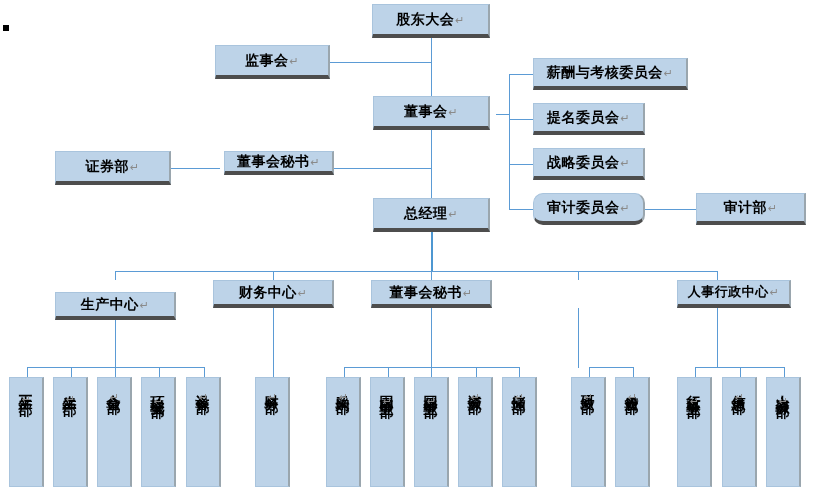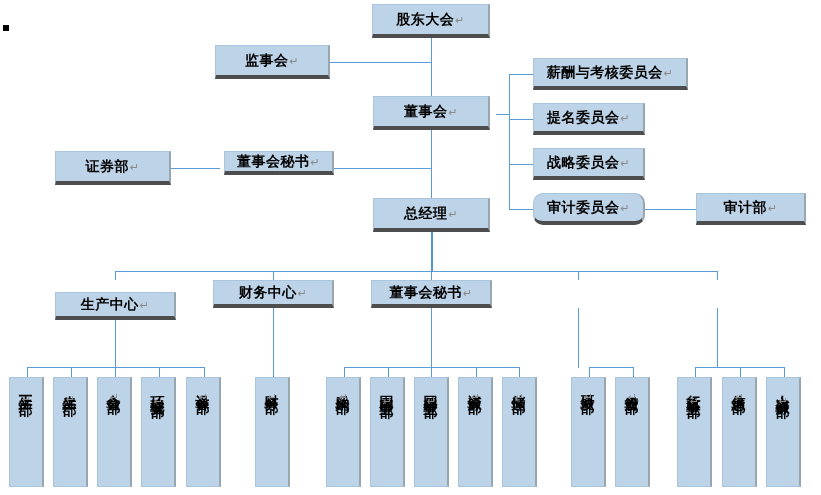--- a/index.html
+++ b/index.html
@@ -198,20 +198,23 @@
 
   <div class="node" style="left:55px; top:292px; width:121px; height:28px;">
     <span class="lbl"><span>生产中心</span><span class="pilcrow">↵</span></span>
   </div>
   <div class="node" style="left:213px; top:280px; width:121px; height:28px;">
     <span class="lbl"><span>财务中心</span><span class="pilcrow">↵</span></span>
   </div>
   <div class="node" style="left:371px; top:280px; width:121px; height:28px;">
     <span class="lbl"><span>董事会秘书</span><span class="pilcrow">↵</span></span>
   </div>
+  <div class="node" style="left:677px; top:280px; width:114px; height:28px;">
+    <span class="lbl" style="font-size:13px;"><span>人事行政中心</span><span class="pilcrow">↵</span></span>
+  </div>
 
   <div class="node vert" style="left:9px; top:377px; width:35px; height:110px;">
     <span class="lbl"><span>生产一部</span><span class="pilcrow">↵</span></span>
   </div>
   <div class="node vert" style="left:53px; top:377px; width:35px; height:110px;">
     <span class="lbl"><span>生产二部</span><span class="pilcrow">↵</span></span>
   </div>
   <div class="node vert" style="left:97px; top:377px; width:35px; height:110px;">
     <span class="lbl"><span>合金部</span><span class="pilcrow">↵</span></span>
   </div>

